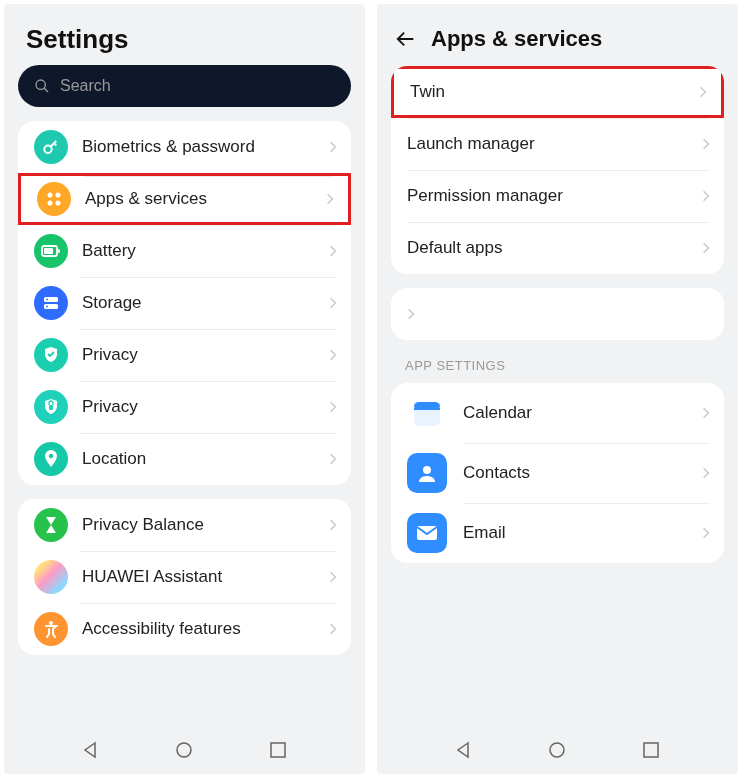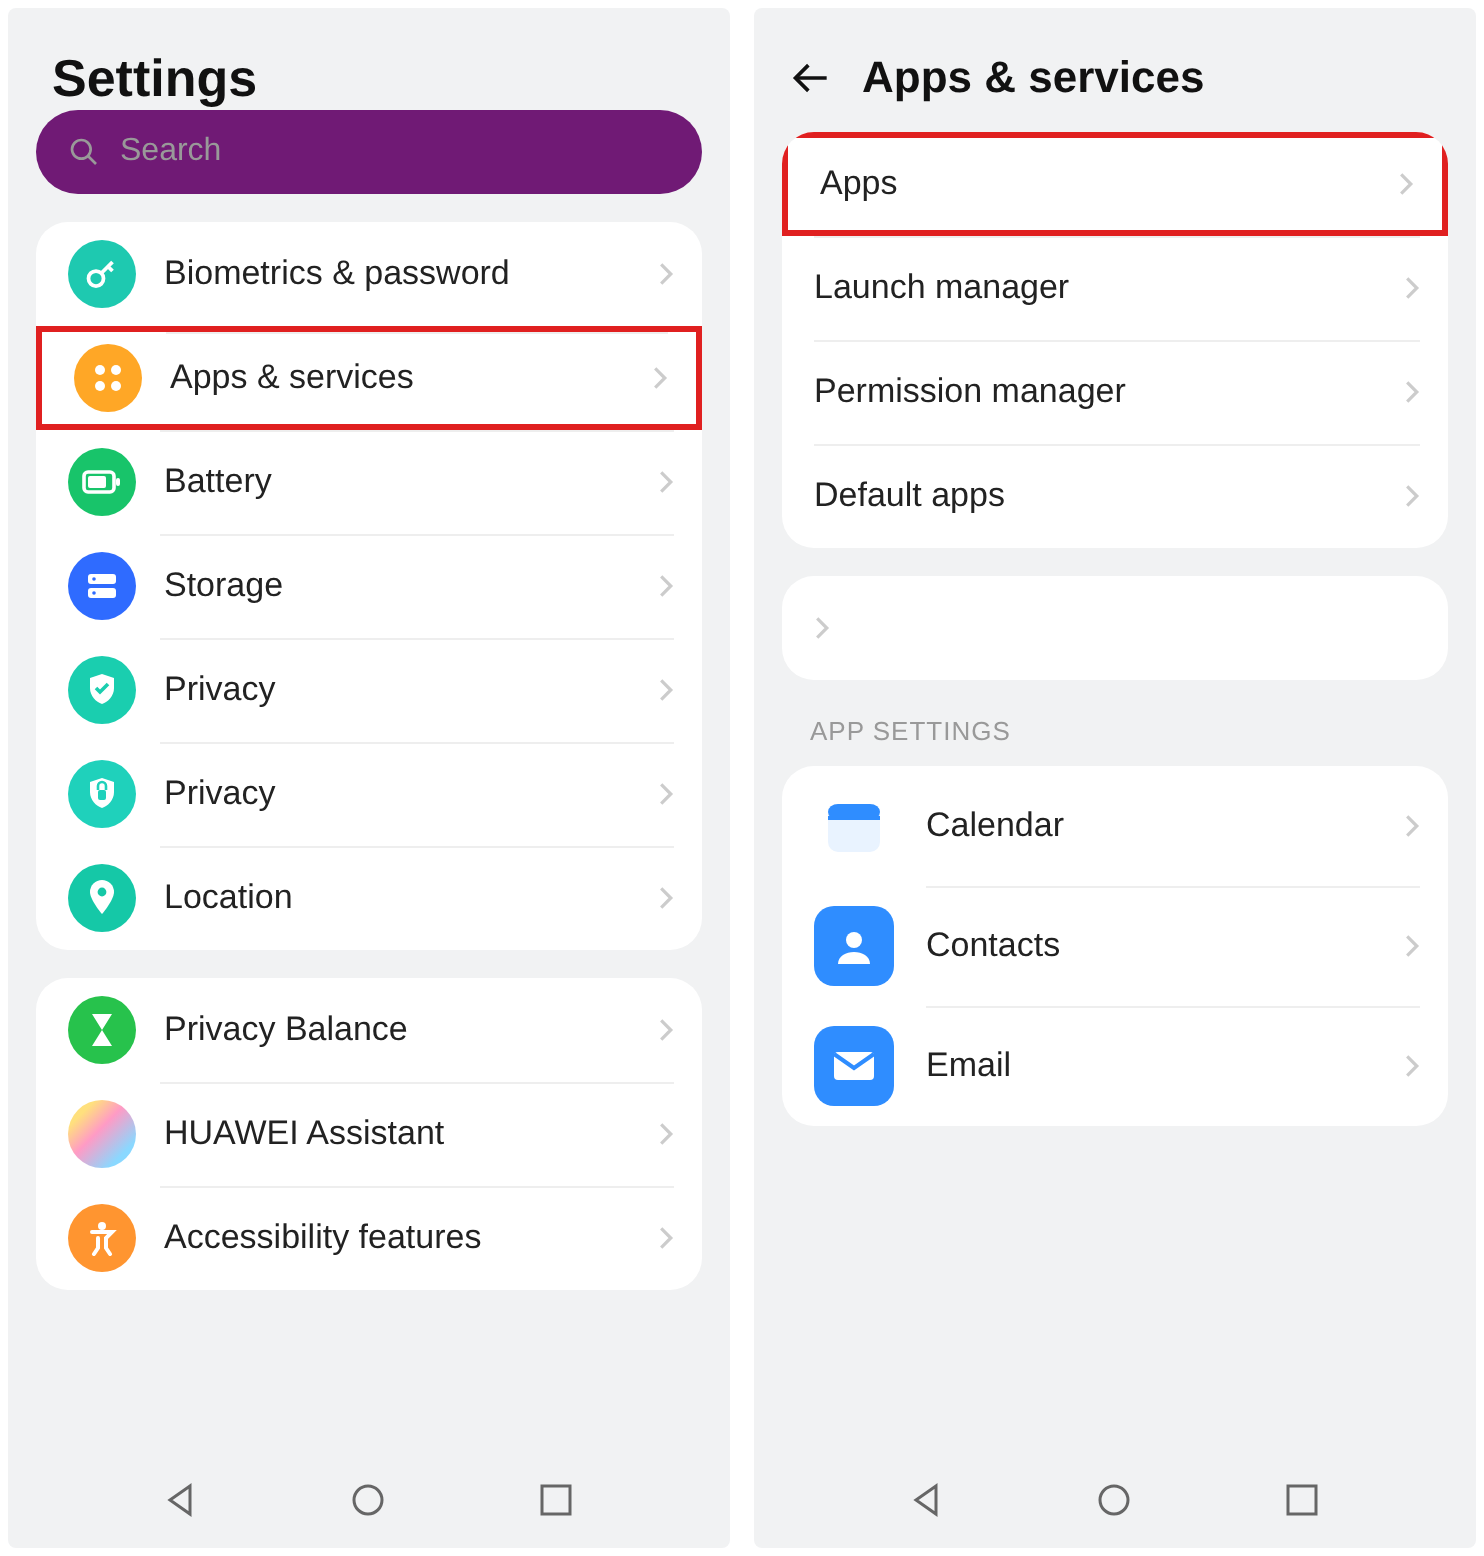--- a/index.html
+++ b/index.html
@@ -1,24 +1,24 @@
 <!DOCTYPE html>
 <html><head>
 <meta charset="utf-8">
 <style>
   * { box-sizing: border-box; margin:0; padding:0; }
   body { font-family: -apple-system, Helvetica, Arial, sans-serif; background:#fff; }
   .stage { width:742px; height:778px; display:flex; gap:12px; padding:4px; }
   .phone { flex:1; background:#f1f2f3; border-radius:4px; display:flex; flex-direction:column; overflow:hidden; position:relative;}
-  .hdr { padding:20px 22px 0; }
+  .hdr { padding:20px 22px 10px; }
   .hdr h1 { font-size:26px; font-weight:600; color:#111; }
   .hdr2 { display:flex; align-items:center; gap:14px; padding:22px 18px 14px; }
   .back-svg { width:22px; height:22px; }
   .hdr2 h2 { font-size:22px; font-weight:600; color:#111; }
-  .search { margin:0 14px 14px; background:#701a75; border-radius:22px; height:42px; display:flex; align-items:center; padding:0 16px; gap:10px; }
+  .search { margin:0 14px 14px; background:#0f172a; border-radius:22px; height:42px; display:flex; align-items:center; padding:0 16px; gap:10px; }
   .search-icon { width:16px; height:16px; stroke:#999; fill:none; stroke-width:2; }
   .search span { color:#999; font-size:16px; }
   .card { background:#fff; margin:0 14px 14px; border-radius:16px; overflow:hidden; }
   .row { display:flex; align-items:center; height:52px; padding:0 14px 0 16px; position:relative; cursor:pointer;}
   .row + .row::before { content:""; position:absolute; top:0; left:62px; right:14px; height:1px; background:#eee; }
   .row.noicon + .row.noicon::before { left:16px; }
   .icon-circ { width:34px; height:34px; border-radius:50%; display:flex; align-items:center; justify-content:center; margin-right:14px; flex-shrink:0; }
   .icon-app { width:40px; height:40px; border-radius:10px; display:flex; align-items:center; justify-content:center; margin-right:16px; flex-shrink:0; }
   .row-label { font-size:17px; color:#222; flex:1; }
   .row-sub { font-size:15px; color:#aaa; margin-right:6px; }
@@ -198,21 +198,21 @@
     <div class="hdr2">
       <svg class="back-svg" viewBox="0 0 24 24" fill="none" stroke="#111" stroke-width="2">
           <line x1="20" y1="12" x2="4" y2="12"></line>
           <polyline points="10,5 3,12 10,19"></polyline>
         </svg>
       <h2>Apps &amp; services</h2>
     </div>
 
     <div class="card">
       <div class="row noicon hl">
-        <div class="row-label">Apps</div>
+        <div class="row-label">Twin</div>
         <svg class="chev" viewBox="0 0 10 16">
             <polyline points="2,2 8,8 2,14"></polyline>
           </svg>
       </div>
       <div class="row noicon">
         <div class="row-label">Launch manager</div>
         <svg class="chev" viewBox="0 0 10 16">
             <polyline points="2,2 8,8 2,14"></polyline>
           </svg>
       </div>

